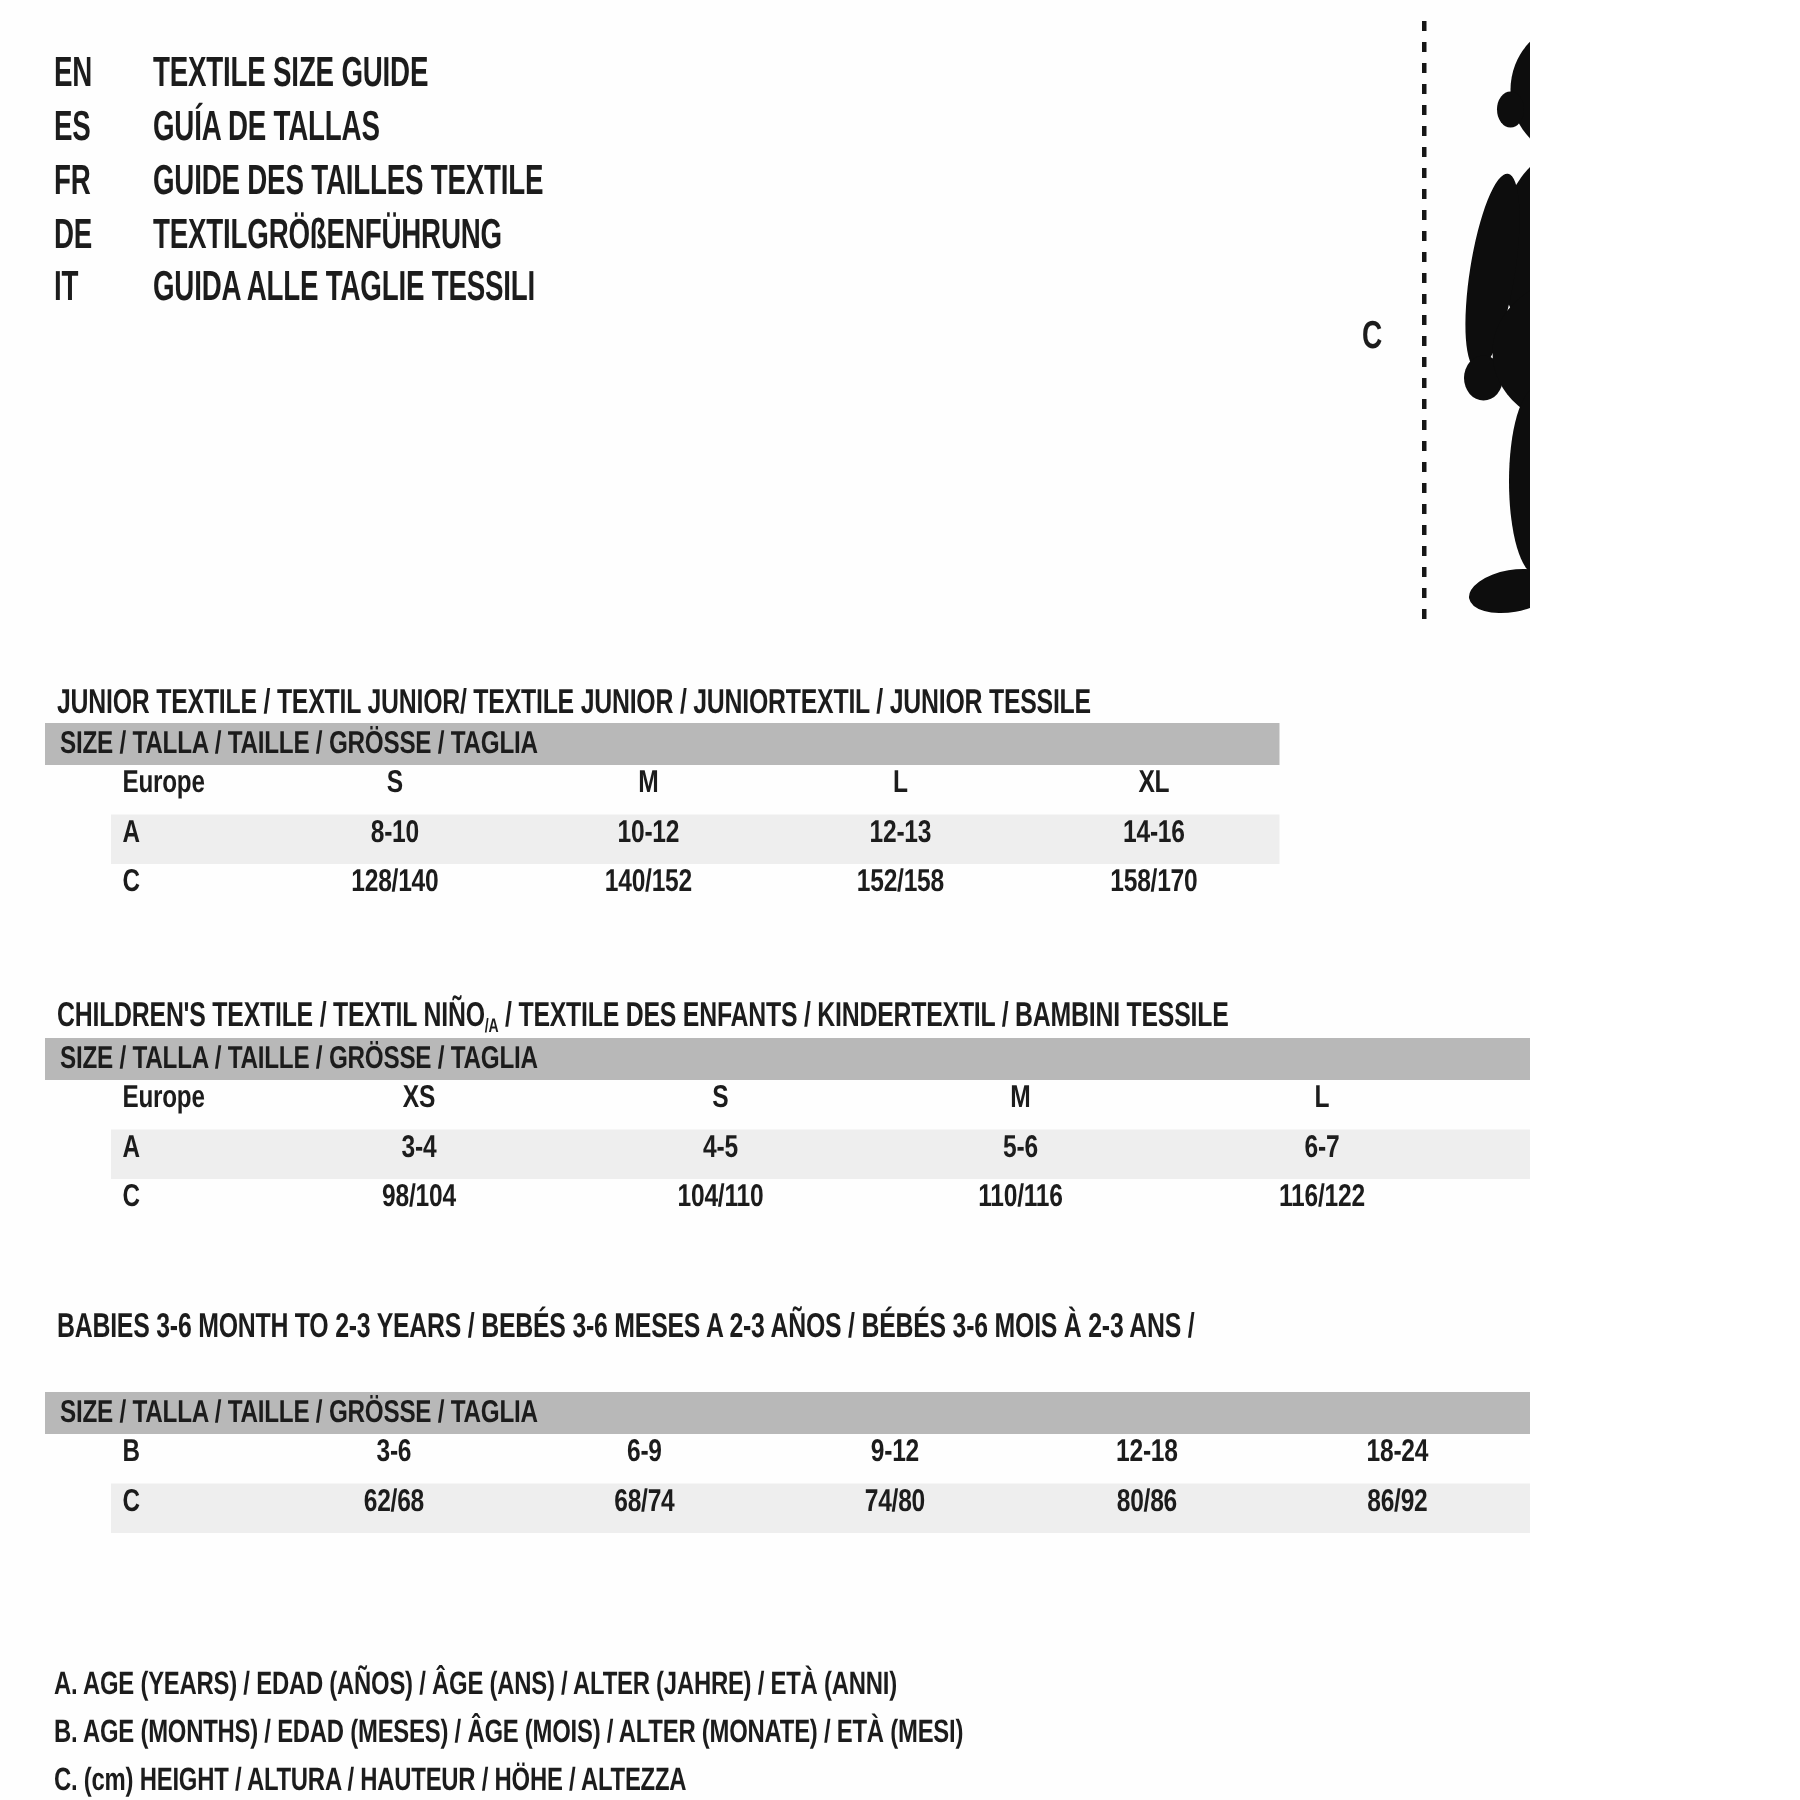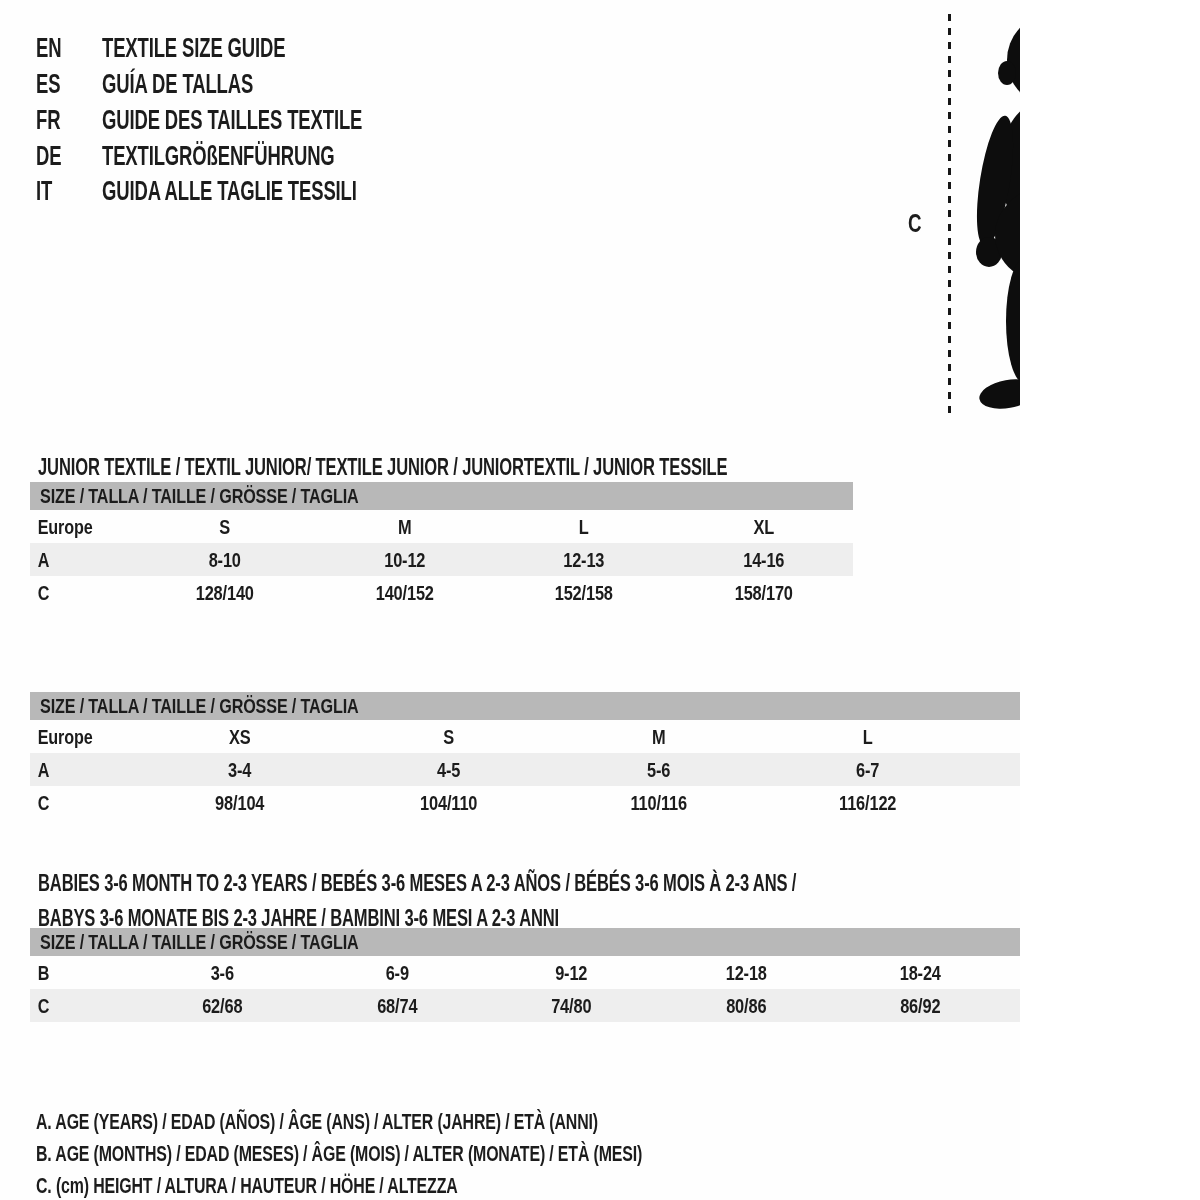--- a/index.html
+++ b/index.html
@@ -13,21 +13,21 @@
   .cnd{display:inline-block;transform:scaleX(.70);transform-origin:0 50%;white-space:nowrap;}
   .lang-row{position:absolute;left:36px;display:flex;font-size:28px;line-height:30px;transform:scaleX(.66);transform-origin:0 50%;white-space:nowrap;}
   .lang-code{width:100px;}
   .sec-title{position:absolute;left:38px;font-size:23px;line-height:24px;margin-top:20px;}
   .sec-title .cnd{transform:scaleX(.72);}
   .sub{font-size:13px;vertical-align:-4px;}
   
   .stable{position:absolute;left:30px;}
   .band{height:28px;background:#b8b8b8;display:flex;align-items:center;padding-left:10px;box-sizing:border-box;font-size:21px;}
   .band .cnd{transform:scaleX(.77);}
-  .trow{display:flex;align-items:center;height:33px;font-size:21px;}
+  .trow{display:flex;height:33px;font-size:21px;margin-left:44px;}
   .trow.stripe{background:#eeeeee;}
   .lbl{width:105px;padding-left:10px;box-sizing:border-box;transform:scaleX(.77);transform-origin:0 50%;white-space:nowrap;}
   .cell{flex:1;text-align:center;transform:scaleX(.78);white-space:nowrap;}
   
   .foot-line{position:absolute;left:36px;font-size:21.5px;line-height:22px;margin-top:40px;}
   .foot-line .cnd{transform:scaleX(.74);}
   
   .dashline{position:absolute;left:948px;top:14px;width:3px;height:402px;
     background:repeating-linear-gradient(to bottom,#161616 0 7px,transparent 7px 14px);}
   .hlabel{position:absolute;left:908px;top:208px;font-size:26px;transform:scaleX(.72);transform-origin:0 50%;}
@@ -102,20 +102,23 @@
     </div>
     <div class="trow">
       <span class="lbl">C</span>
       <span class="cell">128/140</span>
       <span class="cell">140/152</span>
       <span class="cell">152/158</span>
       <span class="cell">158/170</span>
     </div>
   </div>
 
+  <div class="sec-title" style="top:644px">
+    <span class="cnd"><span>CHILDREN'S TEXTILE / TEXTIL NIÑO</span><span class="sub">/A</span><span> / TEXTILE DES ENFANTS / KINDERTEXTIL / BAMBINI TESSILE</span></span>
+  </div>
   <div class="stable" style="top:692px;width:1152px">
     <div class="band">
         <span class="cnd">SIZE / TALLA / TAILLE / GRÖSSE / TAGLIA</span>
       </div>
     <div class="trow">
       <span class="lbl">Europe</span>
       <span class="cell">XS</span>
       <span class="cell">S</span>
       <span class="cell">M</span>
       <span class="cell">L</span>
@@ -133,21 +136,20 @@
       <span class="lbl">C</span>
       <span class="cell">98/104</span>
       <span class="cell">104/110</span>
       <span class="cell">110/116</span>
       <span class="cell">116/122</span>
       <span class="cell">122/128</span>
     </div>
   </div>
 
   <div class="sec-title" style="top:851px"><span class="cnd">BABIES 3-6 MONTH TO 2-3 YEARS / BEBÉS 3-6 MESES A 2-3 AÑOS / BÉBÉS 3-6 MOIS À 2-3 ANS /</span></div>
-  <div class="sec-title" style="top:886px"><span class="cnd">BABYS 3-6 MONATE BIS 2-3 JAHRE / BAMBINI 3-6 MESI A 2-3 ANNI</span></div>
   <div class="stable" style="top:928px;width:1152px">
     <div class="band">
         <span class="cnd">SIZE / TALLA / TAILLE / GRÖSSE / TAGLIA</span>
       </div>
     <div class="trow">
       <span class="lbl">B</span>
       <span class="cell">3-6</span>
       <span class="cell">6-9</span>
       <span class="cell">9-12</span>
       <span class="cell">12-18</span>

